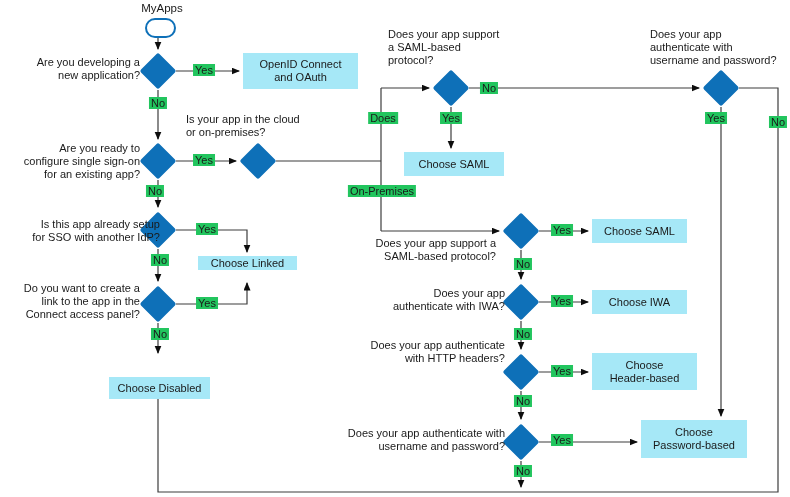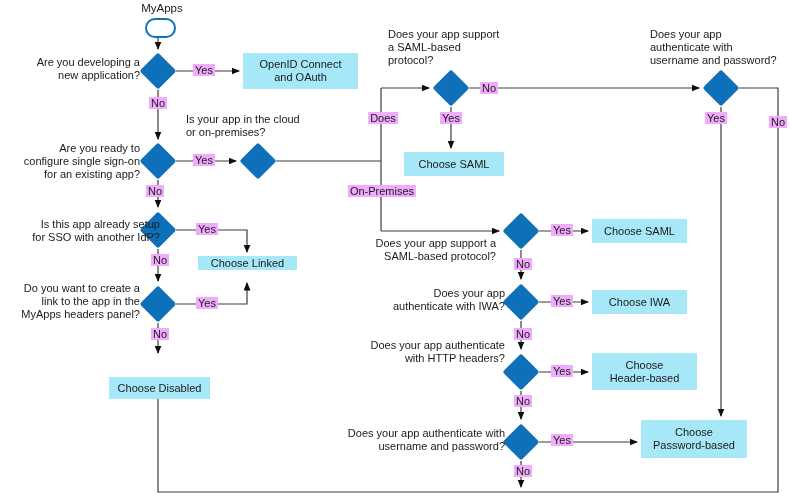--- a/index.html
+++ b/index.html
@@ -16,21 +16,21 @@
     position:absolute;background:var(--outcome,#a6e8f7);
     display:flex;align-items:center;justify-content:center;text-align:center;
     font-size:11px;line-height:1.18;white-space:pre-line;
   }
   .qlabel{
     position:absolute;font-size:11px;line-height:1.2;white-space:pre-line;
   }
   .ta-r{text-align:right;}
   .ta-c{text-align:left;}
   .elabel{
-    position:absolute;font-size:11px;background:#f0abfc;padding:0 2px;
+    position:absolute;font-size:11px;background:#22c55e;padding:0 2px;
     transform:translate(-50%,-50%);white-space:nowrap;
   }
   .start-pill{
     position:absolute;left:145px;top:18px;width:27px;height:16px;
     background:#fff;border:2.5px solid var(--diamond,#0e70b8);border-radius:11px;
   }
   .start-label{
     position:absolute;left:162px;top:8px;transform:translate(-50%,-50%);
     font-size:11.5px;white-space:nowrap;
   }
@@ -100,21 +100,21 @@
   <div class="qlabel ta-c" style="left:388px;width:130px;top:28px;">Does your app support
 a SAML-based
 protocol?</div>
   <div class="qlabel ta-c" style="left:650px;width:140px;top:28px;">Does your app
 authenticate with
 username and password?</div>
   <div class="qlabel ta-r" style="left:0px;width:140px;top:218px;margin-left:20px;">Is this app already setup
 for SSO with another IdP?</div>
   <div class="qlabel ta-r" style="left:10px;width:130px;top:282px;">Do you want to create a
 link to the app in the
-MyApps headers panel?</div>
+Connect access panel?</div>
   <div class="qlabel ta-r" style="left:356px;width:140px;top:237px;">Does your app support a
 SAML-based protocol?</div>
   <div class="qlabel ta-r" style="left:365px;width:140px;top:287px;">Does your app
 authenticate with IWA?</div>
   <div class="qlabel ta-r" style="left:355px;width:150px;top:339px;">Does your app authenticate
 with HTTP headers?</div>
   <div class="qlabel ta-r" style="left:325px;width:180px;top:427px;">Does your app authenticate with
 username and password?</div>
 
   <div class="outcome" style="left:243px;top:53px;width:115px;height:36px;">OpenID Connect

